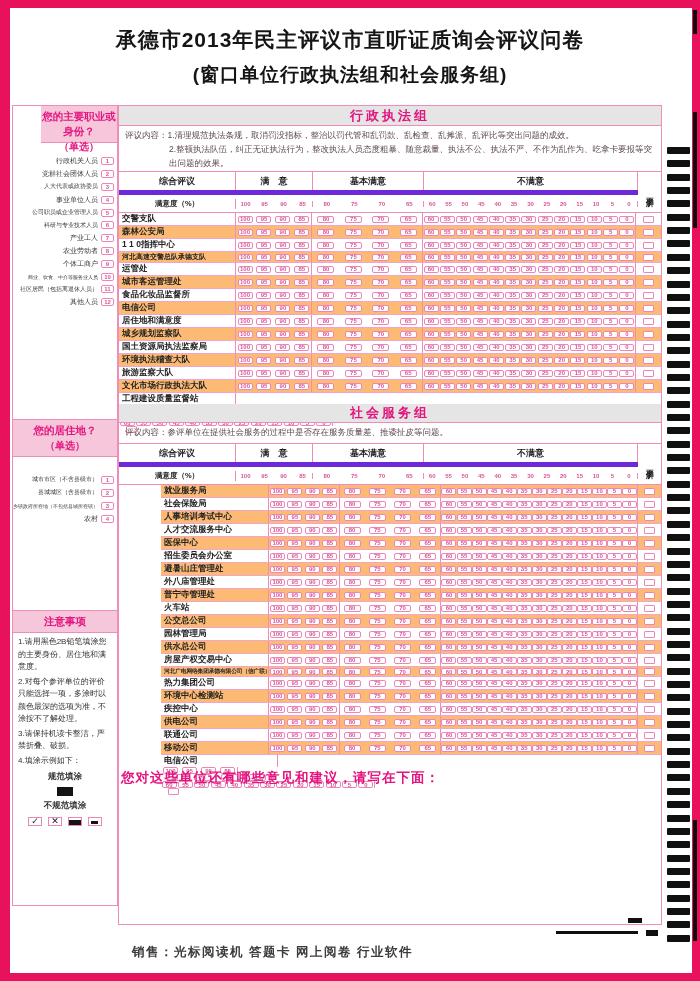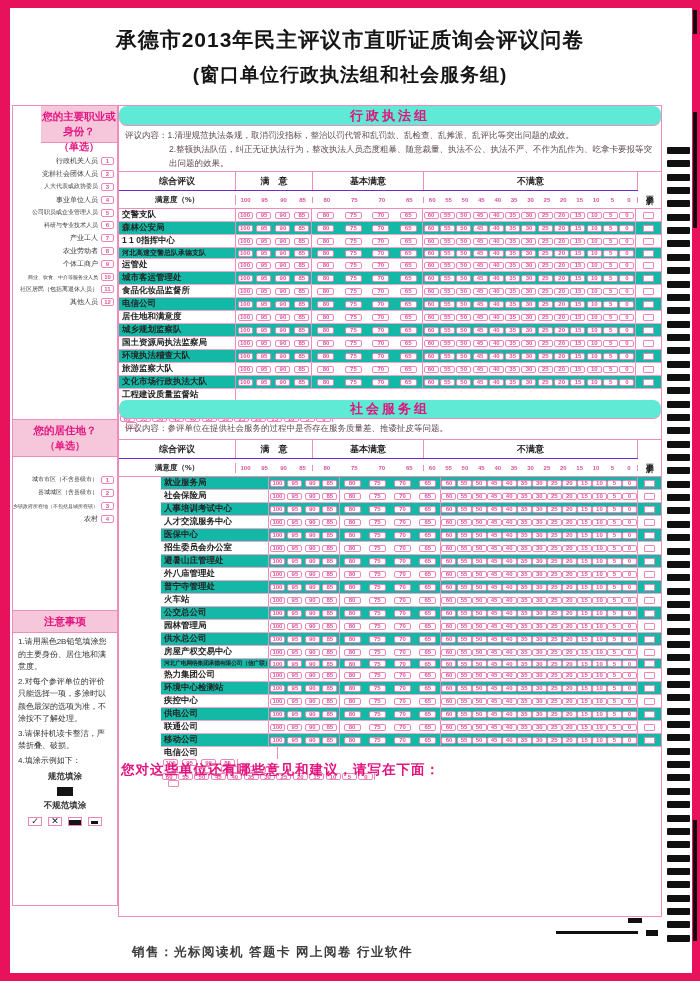--- a/index.html
+++ b/index.html
@@ -37,51 +37,51 @@
   .goodmark{width:16px;height:9px;background:#141414;margin:4px auto 0 auto;}
   .badmarks{display:flex;justify-content:center;gap:6px;margin:5px 0 8px 0;}
   .bmark{width:14px;height:9px;border:1px solid #ec86b7;position:relative;display:flex;
          align-items:center;justify-content:center;font-size:9px;line-height:1;color:#222;
          box-sizing:border-box;background:#fff;}
   .bmark .half{position:absolute;left:0;right:0;bottom:0;height:5px;background:#141414;}
   .bmark .dsh{position:absolute;left:2px;bottom:1px;width:7px;height:3px;background:#141414;}
   
   .main{position:absolute;left:118px;top:105px;width:544px;border:1px solid #ee8cba;
         box-sizing:border-box;display:flex;flex-direction:column;background:#fff;}
-  .titlebar{height:19px;background:#5eead4;border-bottom:1px solid #ee8cba;color:#e3137f;
-            font-weight:700;font-size:13px;letter-spacing:3px;text-align:center;line-height:19px;border-radius:8px;}
+  .titlebar{height:19px;background:#e5e5e5;border-bottom:1px solid #ee8cba;color:#e3137f;
+            font-weight:700;font-size:13px;letter-spacing:3px;text-align:center;line-height:19px;}
   .content{box-sizing:border-box;border-bottom:1px solid #ee8cba;padding:2px 6px;
            font-size:8.5px;line-height:14px;color:#5f4a52;}
   .content .indent{padding-left:44px;}
   .content p{margin:0;}
   .clabel{font-weight:400;}
   .c1{height:46px;} .c2{height:21px;}
   .thead{position:relative;border-bottom:1px solid #ee8cba;}
   .tr{display:flex;width:519px;}
-  .hr1{height:18px;border-bottom:1px solid #6d28d9;}
+  .hr1{height:18px;border-bottom:5px solid #6d28d9;}
   .hr2{height:17px;align-items:center;}
   .c{box-sizing:border-box;display:flex;align-items:center;justify-content:center;}
   .cname{width:117px;border-right:1px solid #ee8cba;}
   .cg0{width:77px;border-right:1px solid #ee8cba;}
   .cg1{width:111px;border-right:1px solid #ee8cba;}
   .cg2{width:214px;border-right:1px solid #ee8cba;}
   .cgq{width:25px;}
   .hlabel{font-size:9px;font-weight:700;color:#222;}
   .hlabel2{font-size:7.5px;font-weight:700;color:#222;}
   .nums{padding:0;}
   .slot{flex:1;display:flex;align-items:center;justify-content:center;}
   .numv{font-size:6px;font-weight:700;color:#d9549a;}
   .gq-span{position:absolute;right:0;top:0;bottom:0;width:25px;display:flex;align-items:center;
            justify-content:center;}
   .vlabel{writing-mode:vertical-rl;font-size:8px;font-weight:700;color:#222;letter-spacing:1px;}
   .rows{display:flex;flex-direction:column;border-bottom:1px solid #ee8cba;}
   .rows.r1{height:190px;} .rows.r2{height:278px;margin-left:42px;}
   .drow{flex:1;display:flex;border-bottom:1px solid #f0a6c9;align-items:stretch;background:#fff;}
   .drow:last-child{border-bottom:none;flex-direction:column;}
-  .drow.alt{background:#14b8a6;}
+  .drow.alt{background:#fdba74;}
   .uname{justify-content:flex-start;padding-left:3px;font-size:8.5px;font-weight:700;
          color:#252525;white-space:nowrap;overflow:hidden;}
   .uname.sm{font-size:7px;}
   .uname.xs{font-size:5.8px;letter-spacing:-0.2px;}
   .bub{width:15px;height:7px;border:1px solid #ec86b7;border-radius:2px;background:#fff;
        font-size:6px;color:#d9549a;font-weight:700;display:flex;align-items:center;
        justify-content:center;box-sizing:border-box;line-height:1;}
   .cg1 .bub{width:17px;}
   .chk{width:11px;height:7px;border:1px solid #ec86b7;border-radius:1px;background:#fff;
        box-sizing:border-box;}

